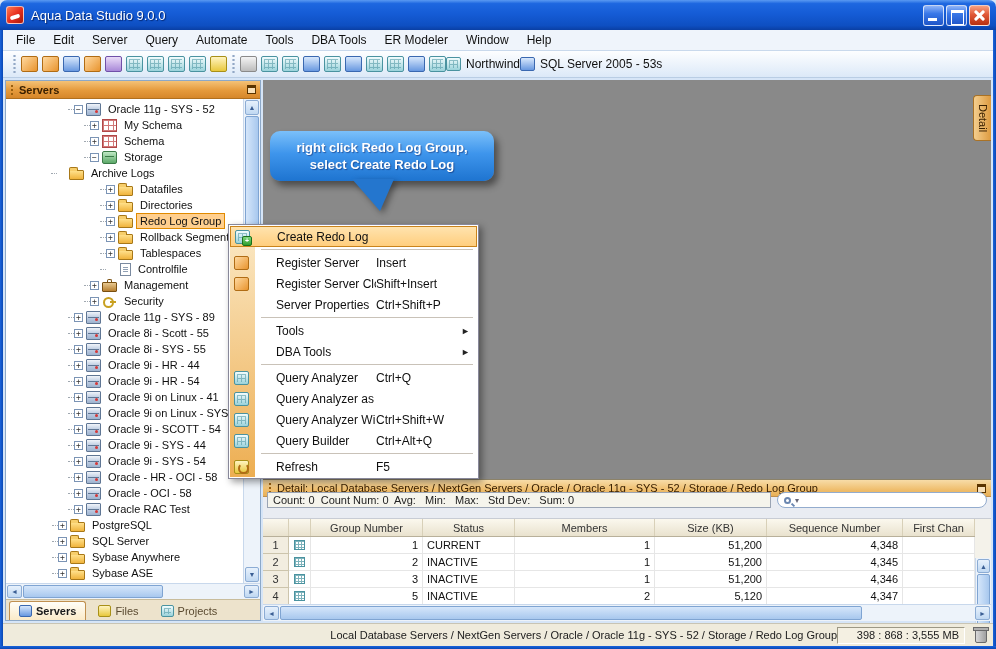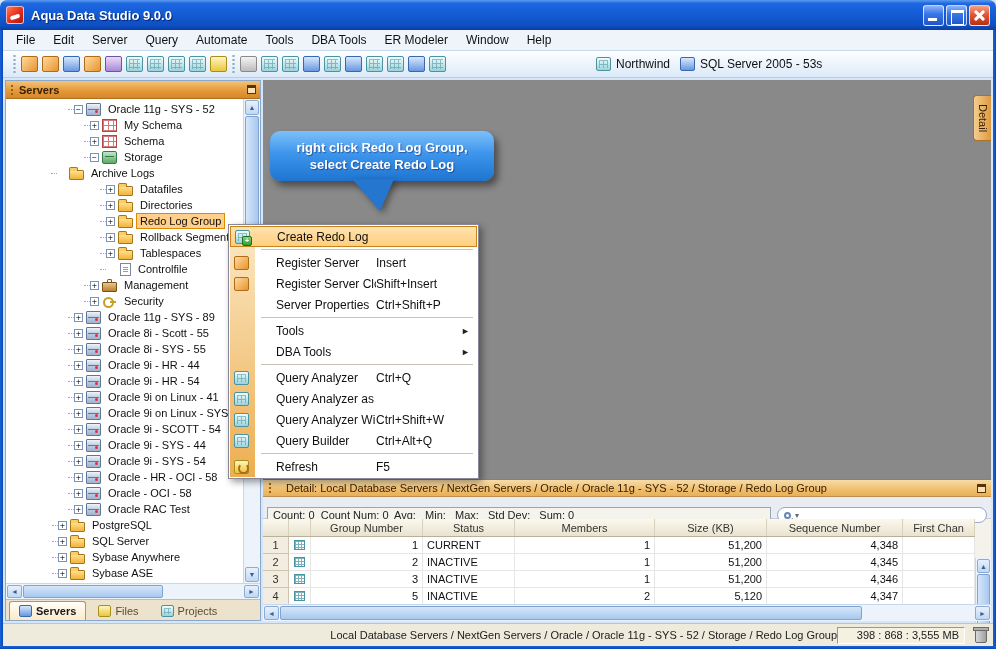--- a/index.html
+++ b/index.html
@@ -12,21 +12,21 @@
   .frame-l { left:0; } .frame-r { right:0; }
   .frame-b { position:absolute; left:0; right:0; bottom:0; height:3px; background:linear-gradient(#1A63DC,#0A48B4); z-index:5; }
 
   
   .titlebar { position:absolute; left:0; top:0; right:0; height:30px;
     background:linear-gradient(180deg,#5A9AF2 0%,#1D67E0 12%,#155CD6 45%,#0E4FC2 85%,#0A3FA4 100%);
     border-radius:7px 7px 0 0; display:flex; align-items:center; padding:0 6px; z-index:6; }
   .logo { width:18px; height:18px; border-radius:3px; position:relative; flex:none;
     background:linear-gradient(135deg,#FF7A50 0%,#E83020 50%,#A81808 100%); border:1px solid #FFFFFFAA; }
   .logo::after { content:""; position:absolute; left:3px; top:8px; width:10px; height:4px; background:#fff; border-radius:2px; transform:rotate(-18deg); }
-  .tb-title { color:#fff; font-weight:bold; font-size:13px; margin-left:7px; text-shadow:1px 1px 1px #00246E; flex:1; white-space:nowrap; }
+  .tb-title { color:#fff; font-weight:normal; font-size:13px; margin-left:7px; text-shadow:1px 1px 1px #00246E; flex:1; white-space:nowrap; }
   .wbtns { display:flex; gap:2px; }
   .wbtn { width:21px; height:21px; border:1px solid rgba(255,255,255,.75); border-radius:3px; position:relative; }
   .wbtn.min,.wbtn.max { background:linear-gradient(#8FB4F8 0%,#3A78E8 40%,#1E55C8 100%); }
   .wbtn.close { background:linear-gradient(#F8A080 0%,#E05838 45%,#B83010 100%); }
   .wbtn.min::after { content:""; position:absolute; left:4px; bottom:4px; width:9px; height:3px; background:#fff; }
   .wbtn.max::after { content:""; position:absolute; left:4px; top:4px; width:11px; height:11px; border:1px solid #fff; border-top:3px solid #fff; }
   .wbtn.close::before,.wbtn.close::after { content:""; position:absolute; left:8px; top:3px; width:3px; height:13px; background:#fff; border-radius:1px; }
   .wbtn.close::before { transform:rotate(45deg); } .wbtn.close::after { transform:rotate(-45deg); }
 
   
@@ -45,21 +45,21 @@
   .tico.sm { width:15px; height:14px; }
   .pal-orange { background:linear-gradient(135deg,#FFD9A0,#E8942E); border:1px solid #B06C14; }
   .pal-teal   { background:linear-gradient(#F2FCFD,#9AD2DA); border:1px solid #4A93A0; }
   .pal-teal::before { content:""; position:absolute; inset:2px;
     background-image:linear-gradient(#4A93A0 1px,transparent 1px),linear-gradient(90deg,#4A93A0 1px,transparent 1px);
     background-size:4px 4px; opacity:.55; }
   .pal-blue   { background:linear-gradient(#D8E8FC,#6898E0); border:1px solid #3A68B0; }
   .pal-purple { background:linear-gradient(#EADCF8,#A888D8); border:1px solid #7050A8; }
   .pal-yellow { background:linear-gradient(#FFF4C0,#E8C83C); border:1px solid #A89018; }
   .pal-gray   { background:linear-gradient(#F4F4F4,#BCBCBC); border:1px solid #8A8A8A; }
-  .tconn { display:flex; align-items:center; gap:10px; margin-left:150px; }
+  .tconn { display:flex; align-items:center; }
   .conn { display:flex; align-items:center; gap:5px; }
   .conn-label { font-size:12px; color:#101010; white-space:nowrap; }
 
   
   .leftpanel { position:absolute; left:5px; top:80px; width:256px; bottom:28px;
     background:#fff; border:1px solid #8CA8C8; z-index:3; }
   .phead { height:18px; background:linear-gradient(180deg,#F4C277 0%,#E59A3C 55%,#D6872A 100%);
     border-bottom:1px solid #B06F1E; display:flex; align-items:center; padding:0 4px; gap:5px; }
   .phead-grip { width:4px; height:12px; background-image:radial-gradient(circle,#9A6010 1px,transparent 1.2px);
     background-size:4px 4px; background-repeat:repeat-y; }
@@ -120,23 +120,23 @@
   
   .rightarea { position:absolute; left:263px; top:80px; right:5px; bottom:28px; background:#898989; z-index:2; }
   .side-tab { position:absolute; right:0; top:15px; width:18px; height:46px;
     background:linear-gradient(90deg,#F4CE8E,#DD9A3F); border:1px solid #A97226; border-right:none; border-radius:4px 0 0 4px;
     display:flex; align-items:center; justify-content:center; }
   .side-tab span { writing-mode:vertical-rl; font-size:11px; color:#3A2000; }
 
   
   .dpanel { position:absolute; left:0; right:0; bottom:0; height:142px; background:#F4F2EA; border-top:1px solid #8C8268; }
   .dheader { height:17px; background:linear-gradient(180deg,#F7DCA8 0%,#EFBE6E 60%,#E8B057 100%); border-bottom:1px solid #C09050;
-    display:flex; align-items:center; padding:0 5px; gap:14px; }
+    display:flex; align-items:center; padding:0 5px; gap:5px; }
   .dheader-title { flex:1; font-size:11px; color:#3A2000; white-space:nowrap; overflow:hidden; }
-  .dstats { height:22px; display:flex; align-items:flex-start; padding:10px 4px; background:#E9ECF2; border-bottom:1px solid #C8CCD4; gap:6px; }
+  .dstats { height:22px; display:flex; align-items:flex-end; padding:10px 4px; background:#E9ECF2; border-bottom:1px solid #C8CCD4; gap:6px; }
   .dstats-field { flex:1; height:16px; border:1px solid #9AA4B4; background:#F5F4EC; display:flex; align-items:center;
     padding:0 5px; font-size:11px; color:#222; white-space:pre; overflow:hidden; }
   .dsearch { width:210px; height:16px; border:1px solid #93ACCE; border-radius:8px; background:#fff;
     display:flex; align-items:center; padding:0 6px; gap:4px; }
   .mag { width:7px; height:7px; border:2px solid #6A86B0; border-radius:50%; position:relative; flex:none; }
   .mag::after { content:""; position:absolute; left:5px; top:5px; width:4px; height:2px; background:#6A86B0; transform:rotate(45deg); }
   .dsearch-caret { font-size:8px; color:#667; }
   .dsearch-input { flex:1; border:none; outline:none; font-size:11px; background:transparent; min-width:0; }
 
   .dtable { position:relative; }

